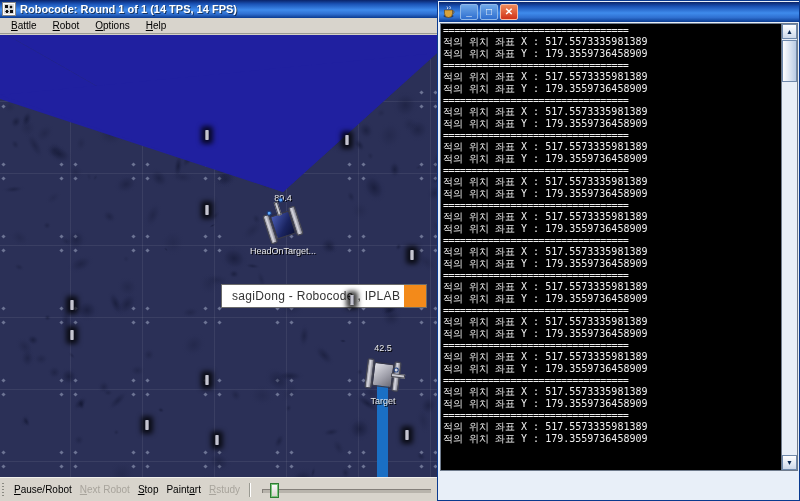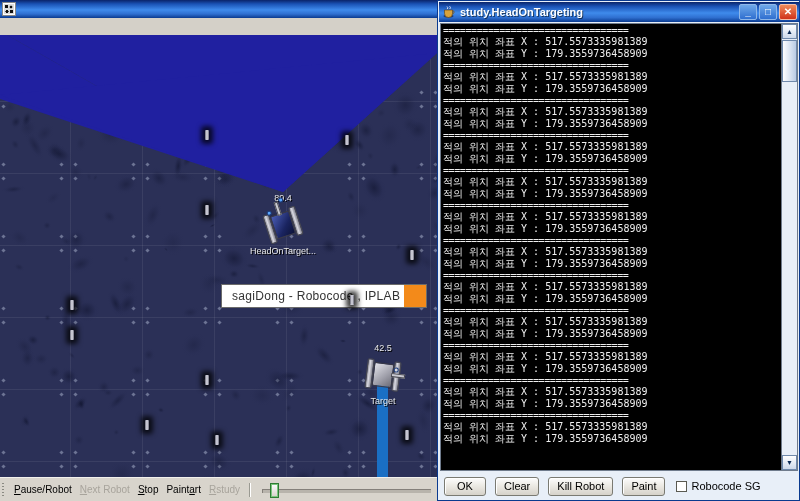--- a/index.html
+++ b/index.html
@@ -384,22 +384,37 @@
 </style>
 </head>
 <body>
 
 <div id="root">
 
   <div id="robocode-window">
 
     <div id="rc-titlebar">
       <div class="ticon"></div>
+      <span id="rc-title-text">Robocode: Round 1 of 1 (14 TPS, 14 FPS)</span>
     </div>
 
+    <div id="rc-menubar">
+      <div class="menu-item">
+        <u>B</u><span>attle</span>
+      </div>
+      <div class="menu-item">
+        <u>R</u><span>obot</span>
+      </div>
+      <div class="menu-item">
+        <u>O</u><span>ptions</span>
+      </div>
+      <div class="menu-item">
+        <u>H</u><span>elp</span>
+      </div>
+    </div>
 
     <div id="battlefield">
       <div id="bf-tiles">
           <div class="speck" style="left: 4px; top: 4px;"></div>
           <div class="speck" style="left: 62px; top: 4px;"></div>
           <div class="speck" style="left: 4px; top: 62px;"></div>
           <div class="speck" style="left: 62px; top: 62px;"></div>
           <div class="speck" style="left: 76px; top: 4px;"></div>
           <div class="speck" style="left: 134px; top: 4px;"></div>
           <div class="speck" style="left: 76px; top: 62px;"></div>
@@ -817,45 +832,34 @@
     <div id="cw-titlebar">
       <div id="cw-icon">
         <svg width="14" height="14" viewBox="0 0 14 14">
           <ellipse cx="6.5" cy="11" rx="5" ry="1.6" fill="#1a3a7a"></ellipse>
           <path d="M2.5 5 h8 v3.5 a4 4 0 0 1 -8 0 z" fill="#d8a23c" stroke="#5a3a10" stroke-width=".6"></path>
           <path d="M10.5 5.6 q2.4 .4 1.4 2.4 q-.6 1 -1.6 .9" fill="none" stroke="#7a5a20" stroke-width=".9"></path>
           <path d="M5 1.5 q1.6 1.2 .2 2.6" fill="none" stroke="#e8e8f0" stroke-width=".9"></path>
           <path d="M7.6 1.2 q1.6 1.2 .2 2.8" fill="none" stroke="#e8e8f0" stroke-width=".9"></path>
         </svg>
       </div>
-      <span id="cw-title-text">study.HeadOnTargeting</span>
       <div class="winbtn">
         <span class="glyph">_</span>
       </div>
       <div class="winbtn">
         <span class="glyph">□</span>
       </div>
       <div class="winbtn close">
         <span class="glyph">✕</span>
       </div>
     </div>
 
     <div id="console-area">
       <div id="console-text"><span class="sep">=================================</span><span class="ln">적의 위치 좌표 X : 517.5573335981389</span><span class="ln">적의 위치 좌표 Y : 179.3559736458909</span><span class="sep">=================================</span><span class="ln">적의 위치 좌표 X : 517.5573335981389</span><span class="ln">적의 위치 좌표 Y : 179.3559736458909</span><span class="sep">=================================</span><span class="ln">적의 위치 좌표 X : 517.5573335981389</span><span class="ln">적의 위치 좌표 Y : 179.3559736458909</span><span class="sep">=================================</span><span class="ln">적의 위치 좌표 X : 517.5573335981389</span><span class="ln">적의 위치 좌표 Y : 179.3559736458909</span><span class="sep">=================================</span><span class="ln">적의 위치 좌표 X : 517.5573335981389</span><span class="ln">적의 위치 좌표 Y : 179.3559736458909</span><span class="sep">=================================</span><span class="ln">적의 위치 좌표 X : 517.5573335981389</span><span class="ln">적의 위치 좌표 Y : 179.3559736458909</span><span class="sep">=================================</span><span class="ln">적의 위치 좌표 X : 517.5573335981389</span><span class="ln">적의 위치 좌표 Y : 179.3559736458909</span><span class="sep">=================================</span><span class="ln">적의 위치 좌표 X : 517.5573335981389</span><span class="ln">적의 위치 좌표 Y : 179.3559736458909</span><span class="sep">=================================</span><span class="ln">적의 위치 좌표 X : 517.5573335981389</span><span class="ln">적의 위치 좌표 Y : 179.3559736458909</span><span class="sep">=================================</span><span class="ln">적의 위치 좌표 X : 517.5573335981389</span><span class="ln">적의 위치 좌표 Y : 179.3559736458909</span><span class="sep">=================================</span><span class="ln">적의 위치 좌표 X : 517.5573335981389</span><span class="ln">적의 위치 좌표 Y : 179.3559736458909</span><span class="sep">=================================</span><span class="ln">적의 위치 좌표 X : 517.5573335981389</span><span class="ln">적의 위치 좌표 Y : 179.3559736458909</span></div>
       <div id="console-scroll">
         <div class="sb-arrow up">▲</div>
         <div id="sb-thumb"></div>
         <div class="sb-arrow down">▼</div>
       </div>
     </div>
 
-    <div id="console-buttons">
-      <div class="cbtn">OK</div>
-      <div class="cbtn">Clear</div>
-      <div class="cbtn">Kill Robot</div>
-      <div class="cbtn">Paint</div>
-      <label id="sg-wrap">
-        <span id="sg-box"></span>
-        <span id="sg-label">Robocode SG</span>
-      </label>
-    </div>
   </div>
 </div>
 
 </body></html>

